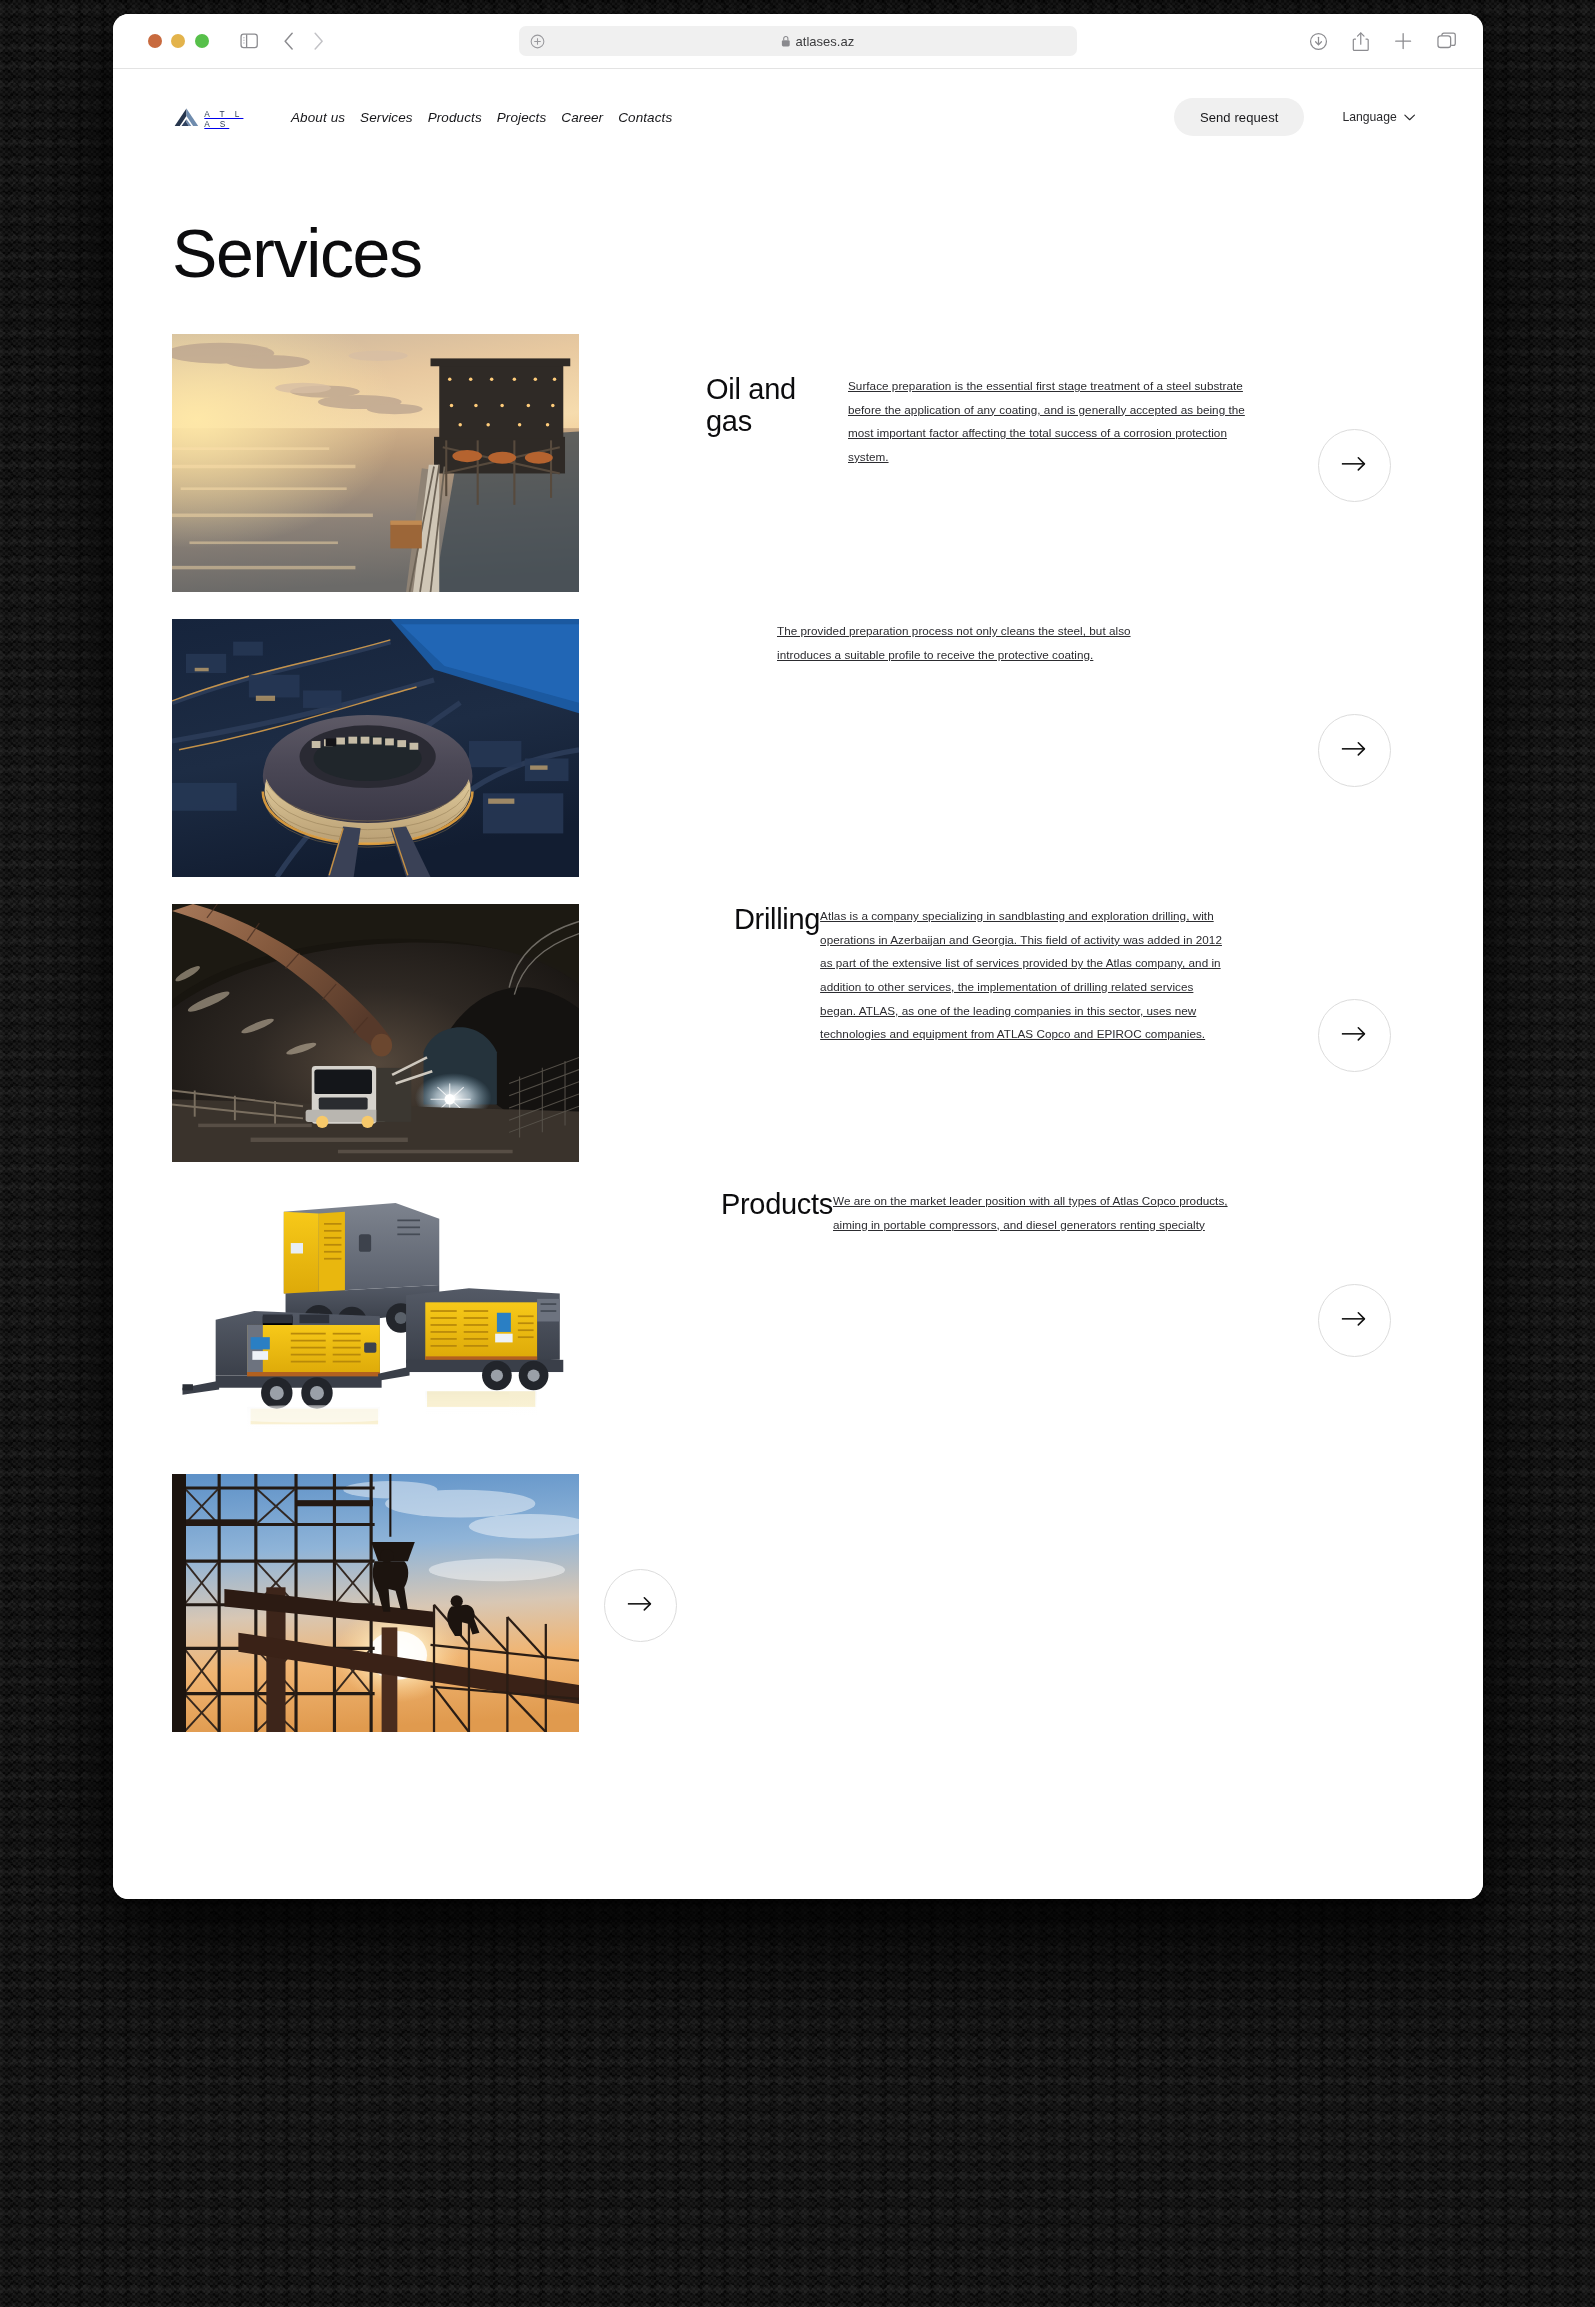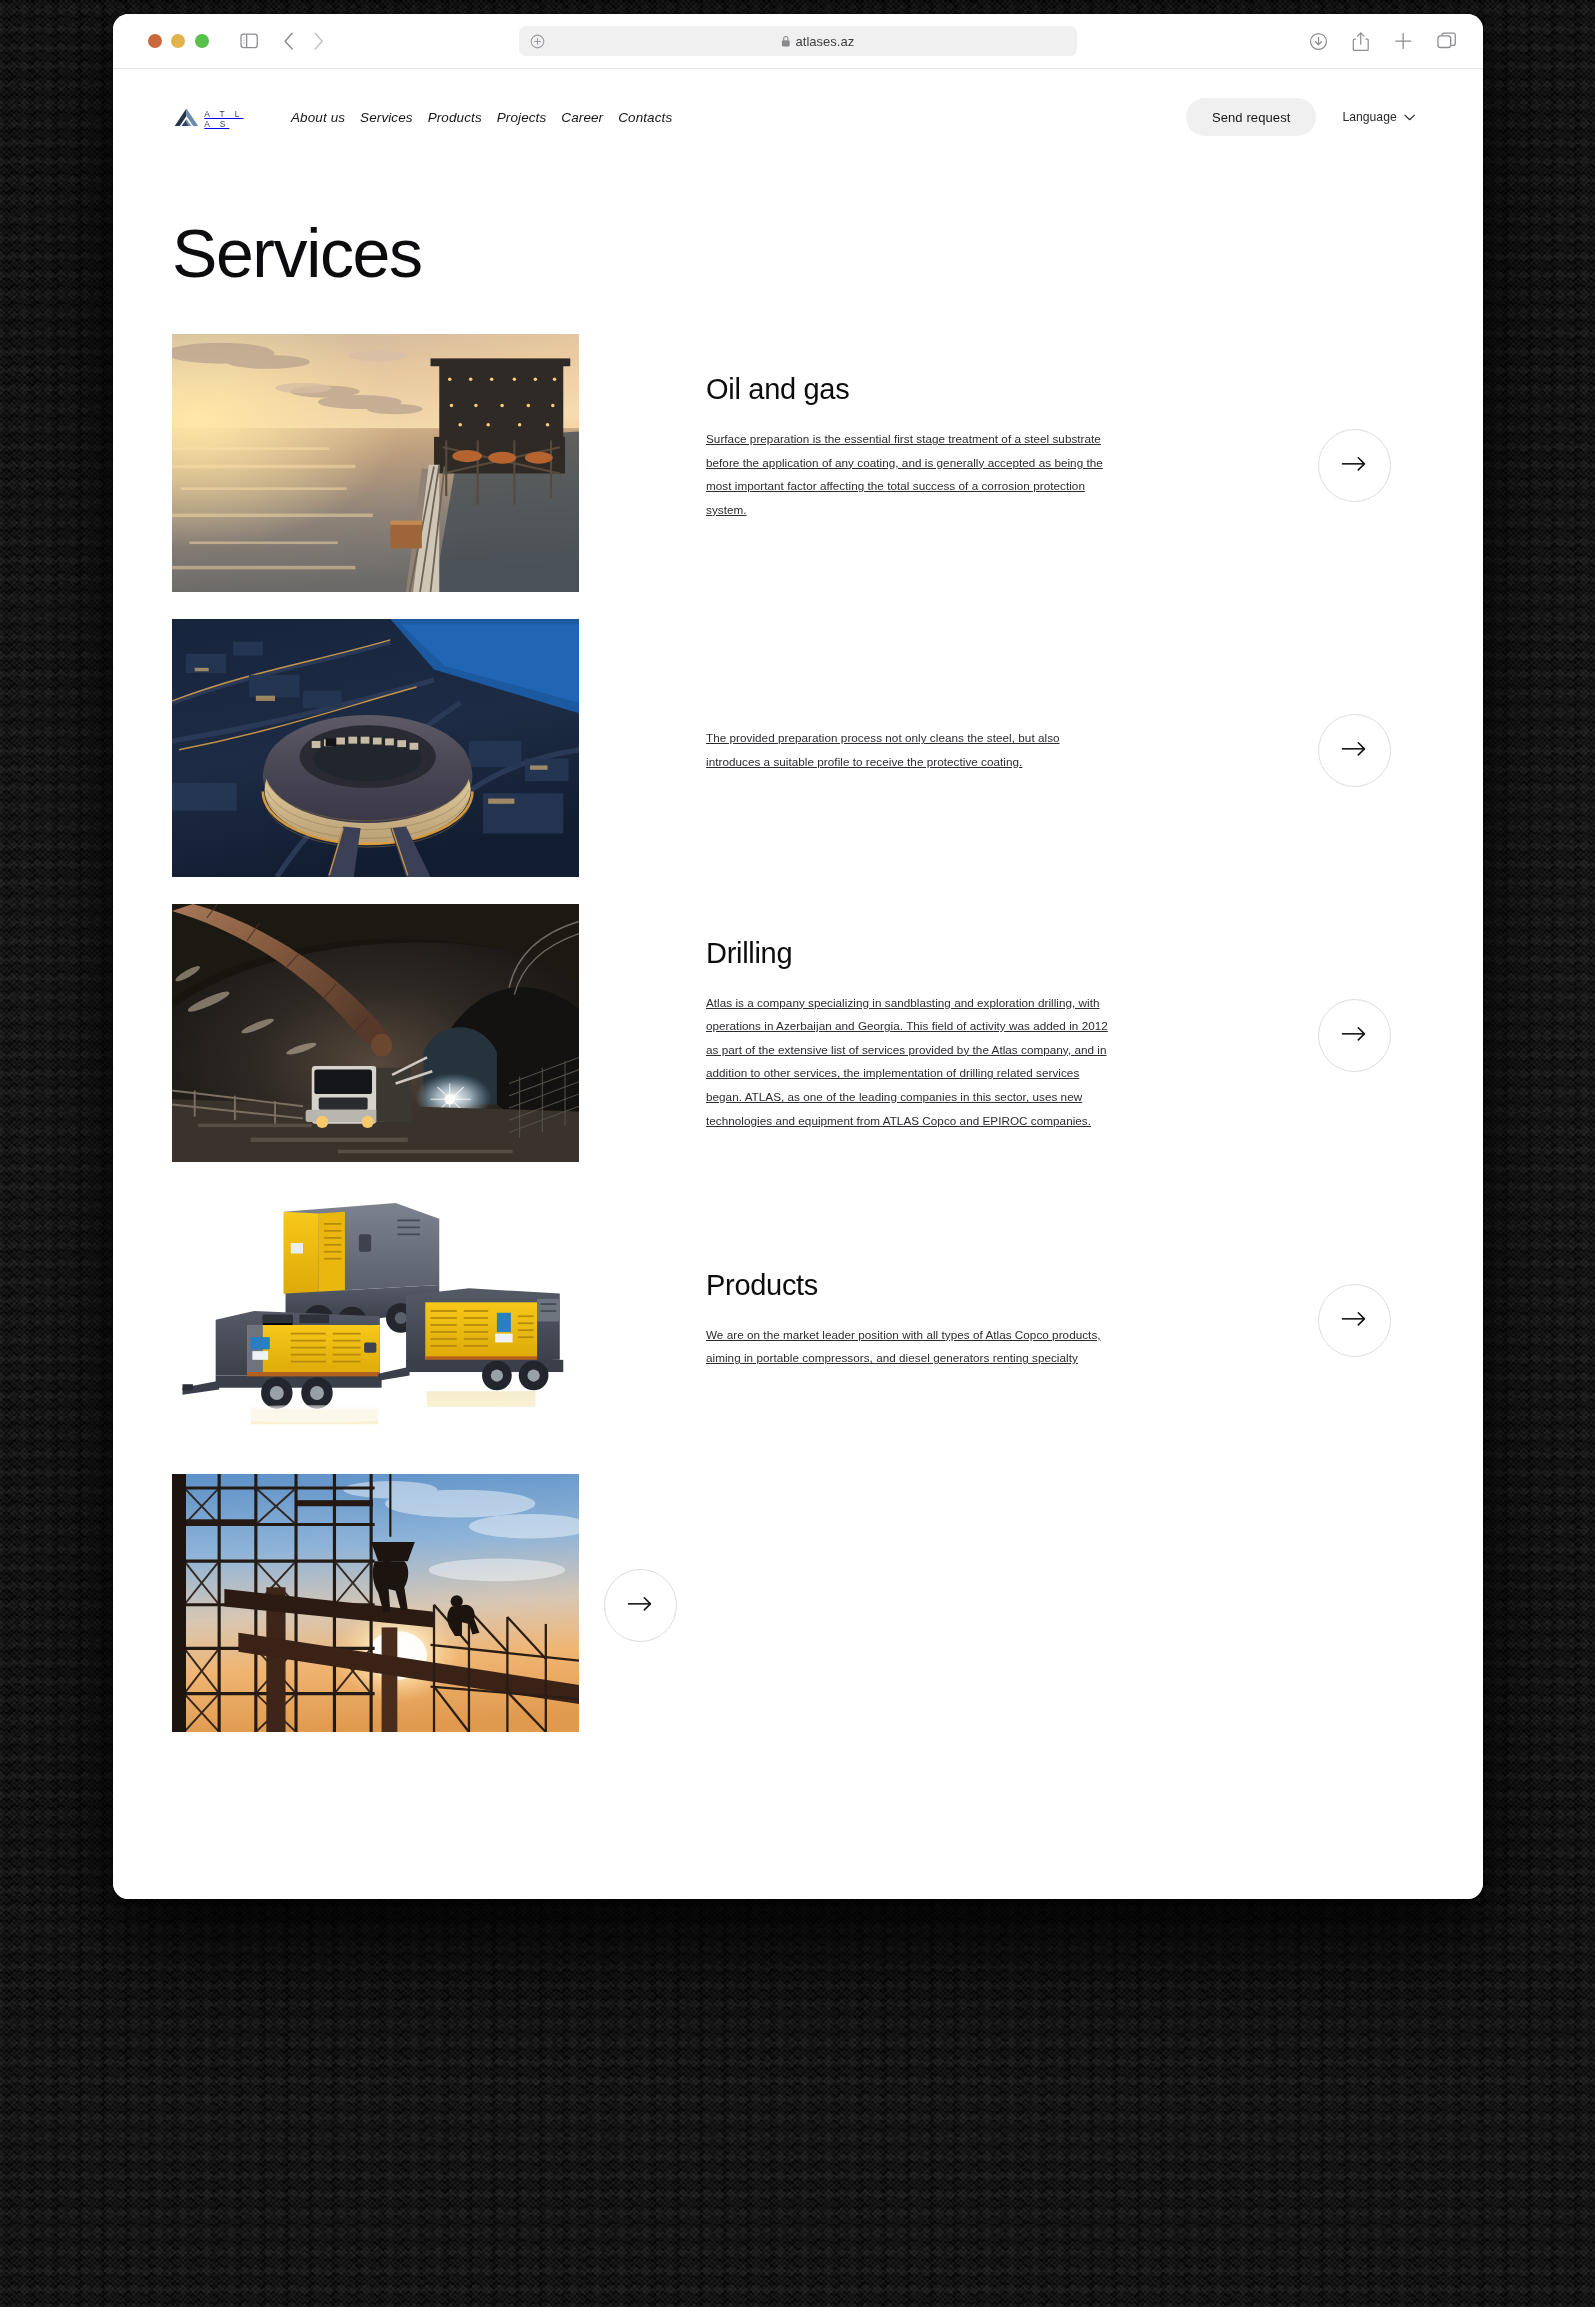--- a/index.html
+++ b/index.html
@@ -141,21 +141,21 @@
     color: #17171a;
     text-decoration: none;
     white-space: nowrap;
     letter-spacing: 0.1px;
   }
 
   #header-right {
     margin-left: auto;
     display: flex;
     align-items: center;
-    gap: 26px;
+    gap: 38px;
   }
   #send-request {
     background: #f0f0f0;
     border: none;
     border-radius: 26px;
     height: 38px;
     padding: 0 26px;
     font-size: 13px;
     color: #17171a;
     font-family: inherit;
@@ -193,21 +193,20 @@
     flex: 0 0 407px;
     overflow: hidden;
     position: relative;
   }
   .thumb svg { display: block; width: 100%; height: 100%; }
 
   .copy {
     flex: 1;
     padding-left: 127px;
     display: flex;
-    flex-direction: column;
     justify-content: center;
     padding-right: 35px;
   }
   .service-title {
     font-size: 29px;
     font-weight: 400;
     color: #0c0c0e;
     letter-spacing: -0.3px;
     margin-bottom: 21px;
     line-height: 1.1;

